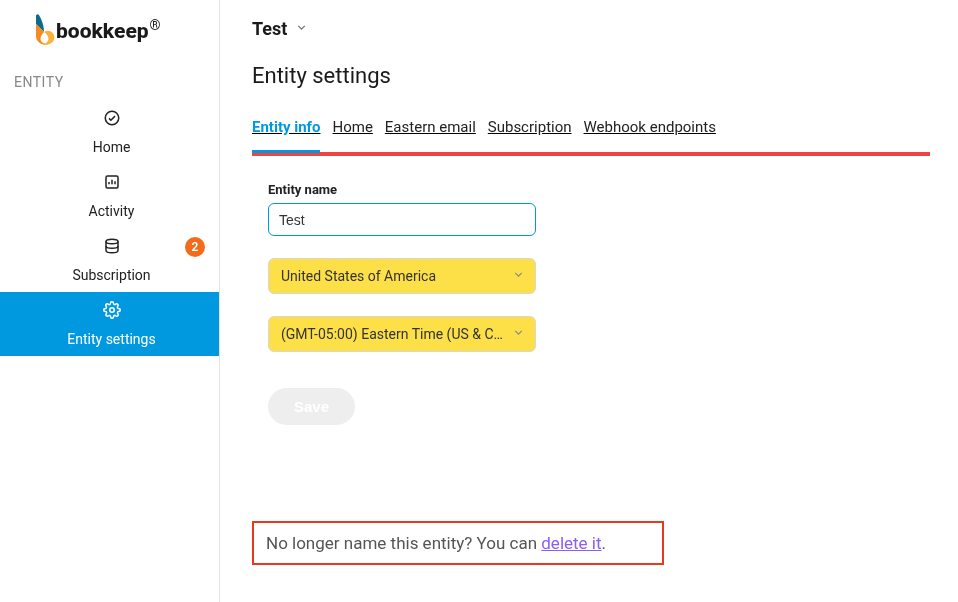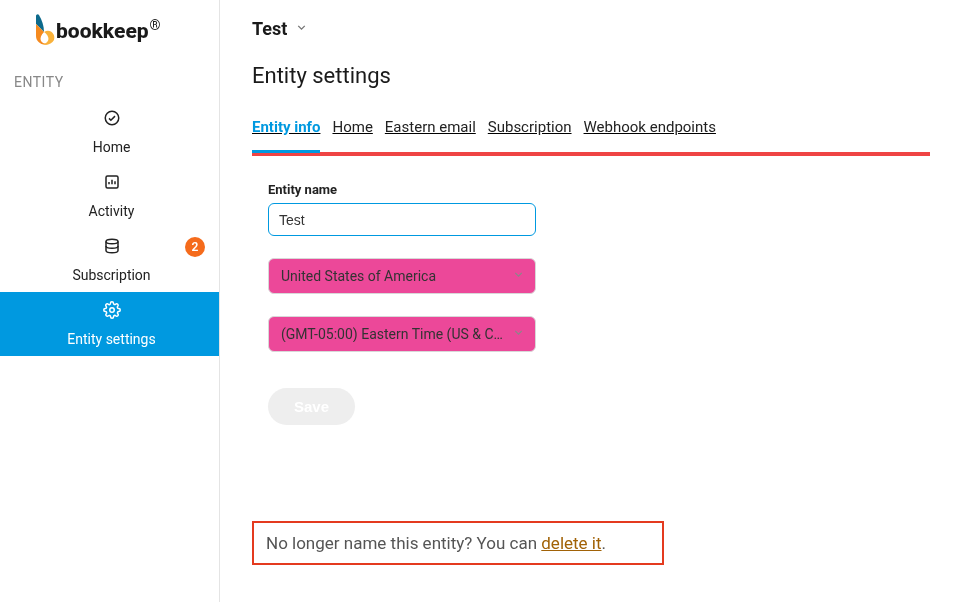--- a/index.html
+++ b/index.html
@@ -20,26 +20,26 @@
     .main { flex: 1; padding: 10px 28px 10px 32px; overflow: hidden; }
     .entity-picker { display:flex; align-items:center; gap:8px; padding: 8px 0 12px 0; cursor:pointer;}
     .entity-picker .ep-name { font-size:18px; font-weight:700; color:#1a1a1a;}
     .page-title { font-size: 22px; color:#1a1a1a; font-weight:400; padding: 12px 0 8px 0; }
     .tabs { display:flex; gap: 12px; border-bottom:4px solid #ef4444; margin-top:10px;text-decoration:underline; }
     .tab { padding: 12px 0 14px 0; font-size:15px; color:#222; cursor:pointer; }
     .tab.active { color:#0099e0; font-weight:700; border-bottom:3px solid #0099e0; margin-bottom:-1px; }
     .form { padding: 26px 0 0 0; width: 290px; margin-left: 16px; }
     .fld-label { font-size:13px; font-weight:700; color:#222; margin-bottom:6px; display:block; }
     .text-input { width: 268px; height:33px; border:1px solid #0099e0; border-radius:6px; padding: 0 10px; font-size:14px; color:#333; outline:none; }
-    .select { width: 268px; height:36px; border:1px solid #d8d8d8; border-radius:6px; padding: 0 30px 0 12px; font-size:14px; color:#333; background:#ec4899; position:relative; display:flex; align-items:center; cursor:pointer; overflow:hidden; white-space:nowrap; }
+    .select { width: 268px; height:36px; border:1px solid #d8d8d8; border-radius:6px; padding: 0 30px 0 12px; font-size:14px; color:#333; background:#fde047; position:relative; display:flex; align-items:center; cursor:pointer; overflow:hidden; white-space:nowrap; }
     .select-chevron { position:absolute; right:10px; color:#888; pointer-events:none;}
     .fgroup { margin-bottom: 22px; position:relative; }
     .save-btn { margin-top: 14px; display:inline-block; padding: 10px 26px; background:#eeeeee; color:#fff; border-radius: 22px; font-size:15px; font-weight:600; border:none; cursor:default; }
     .delete-box { margin-top: 96px; border:2px solid #e43a1f; padding: 10px 12px; width: 412px; font-size:17px; color:#555; }
-    .delete-link { color:#a16207; text-decoration: underline; cursor:pointer;}
+    .delete-link { color:#8b5cf6; text-decoration: underline; cursor:pointer;}
     .select .sel-text{ overflow:hidden; text-overflow:ellipsis; display:block; width:100%; }
   </style>
 </head>
 <body>
 
 <div class="app">
   <aside class="sidebar">
     <div class="logo">
       <span class="logo-mark">
         <svg width="26" height="32" viewBox="0 0 26 32">

